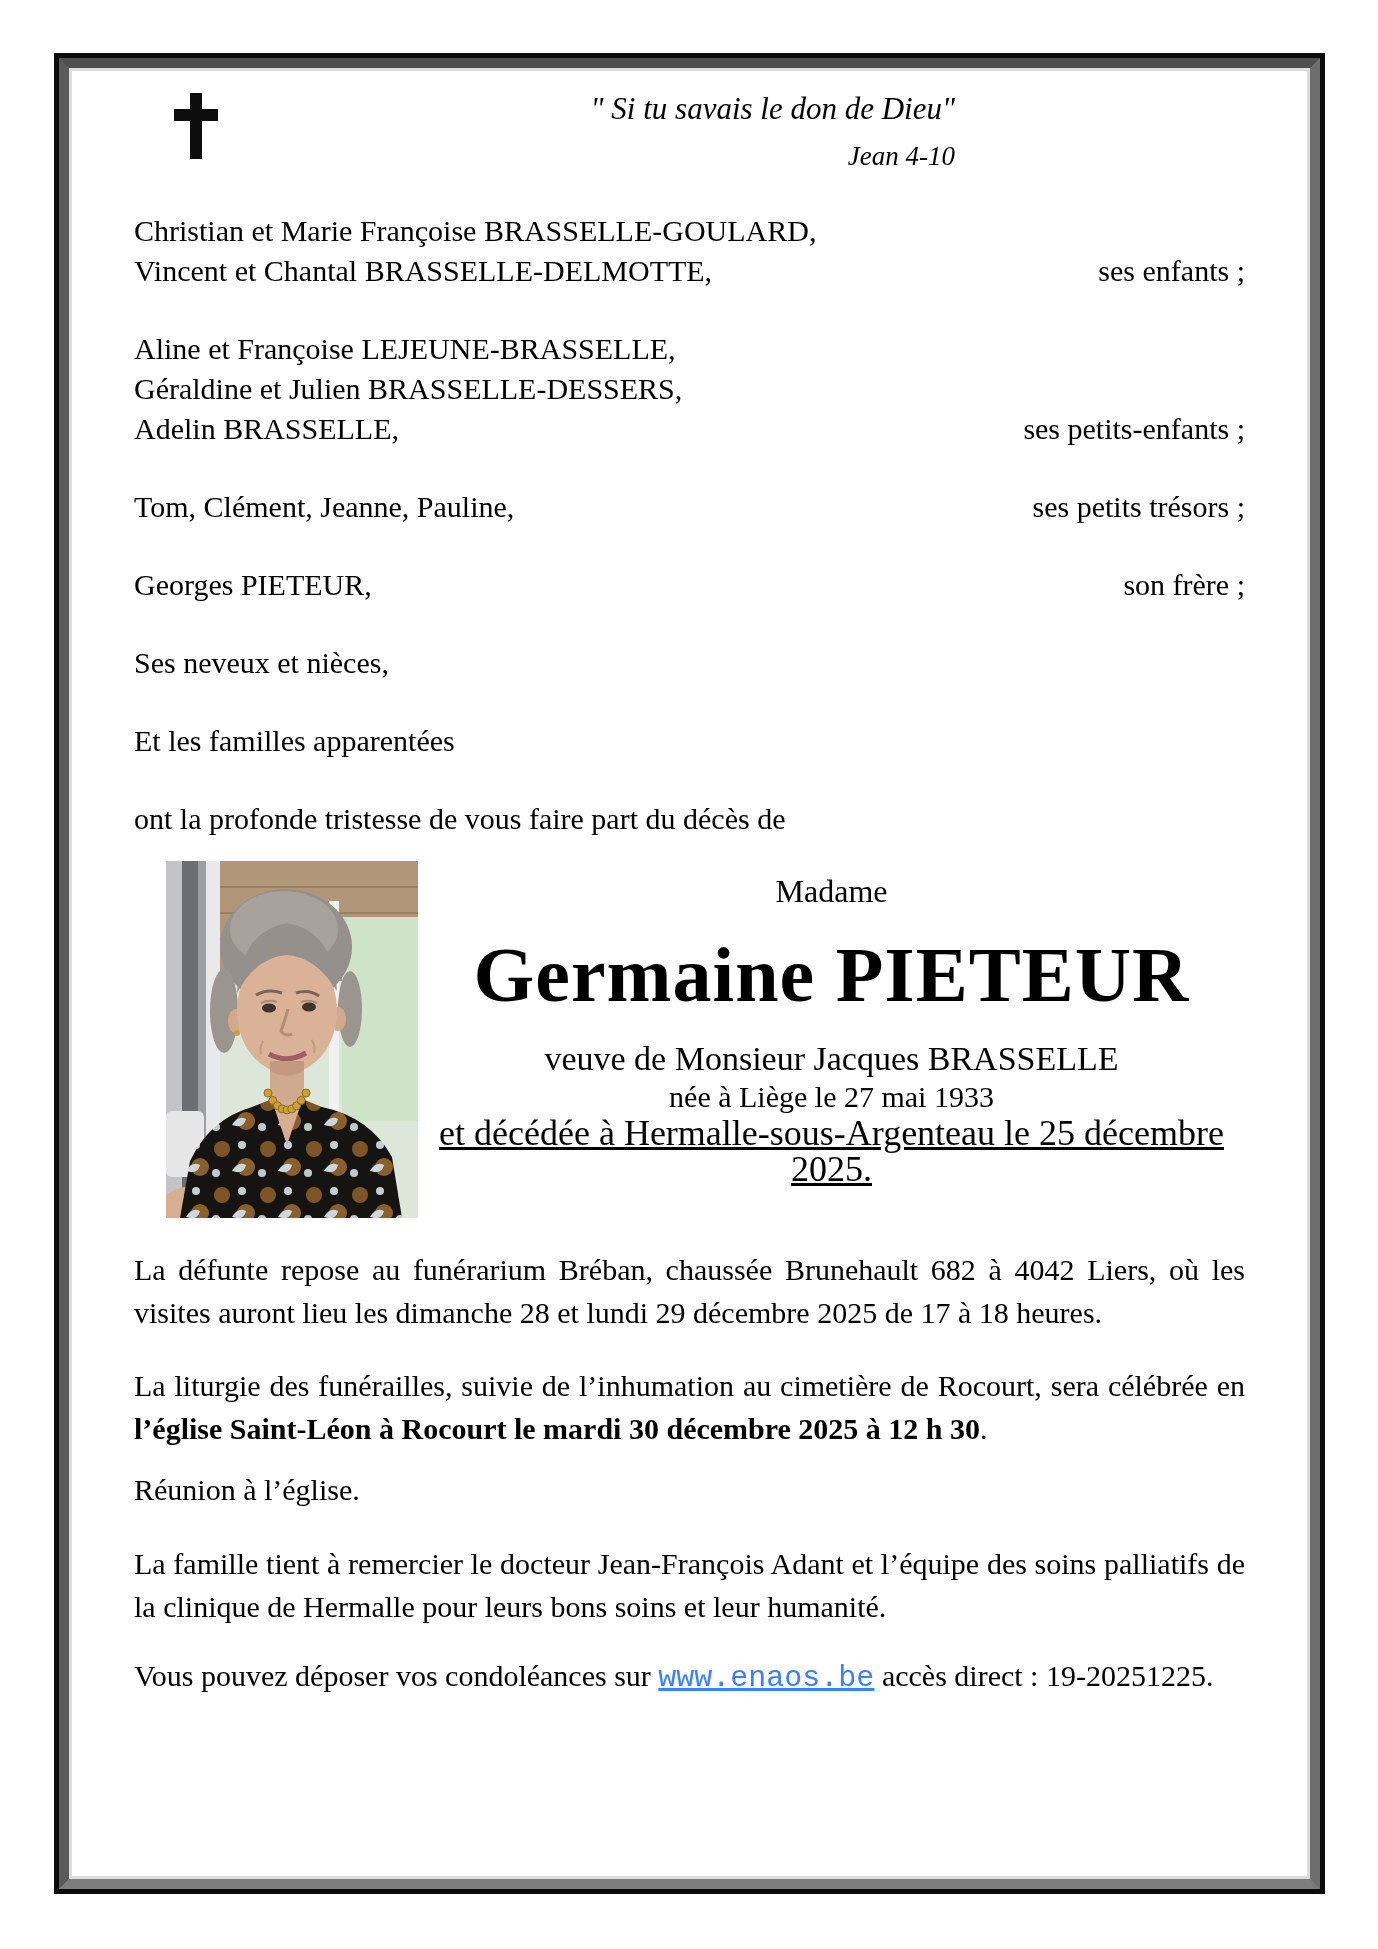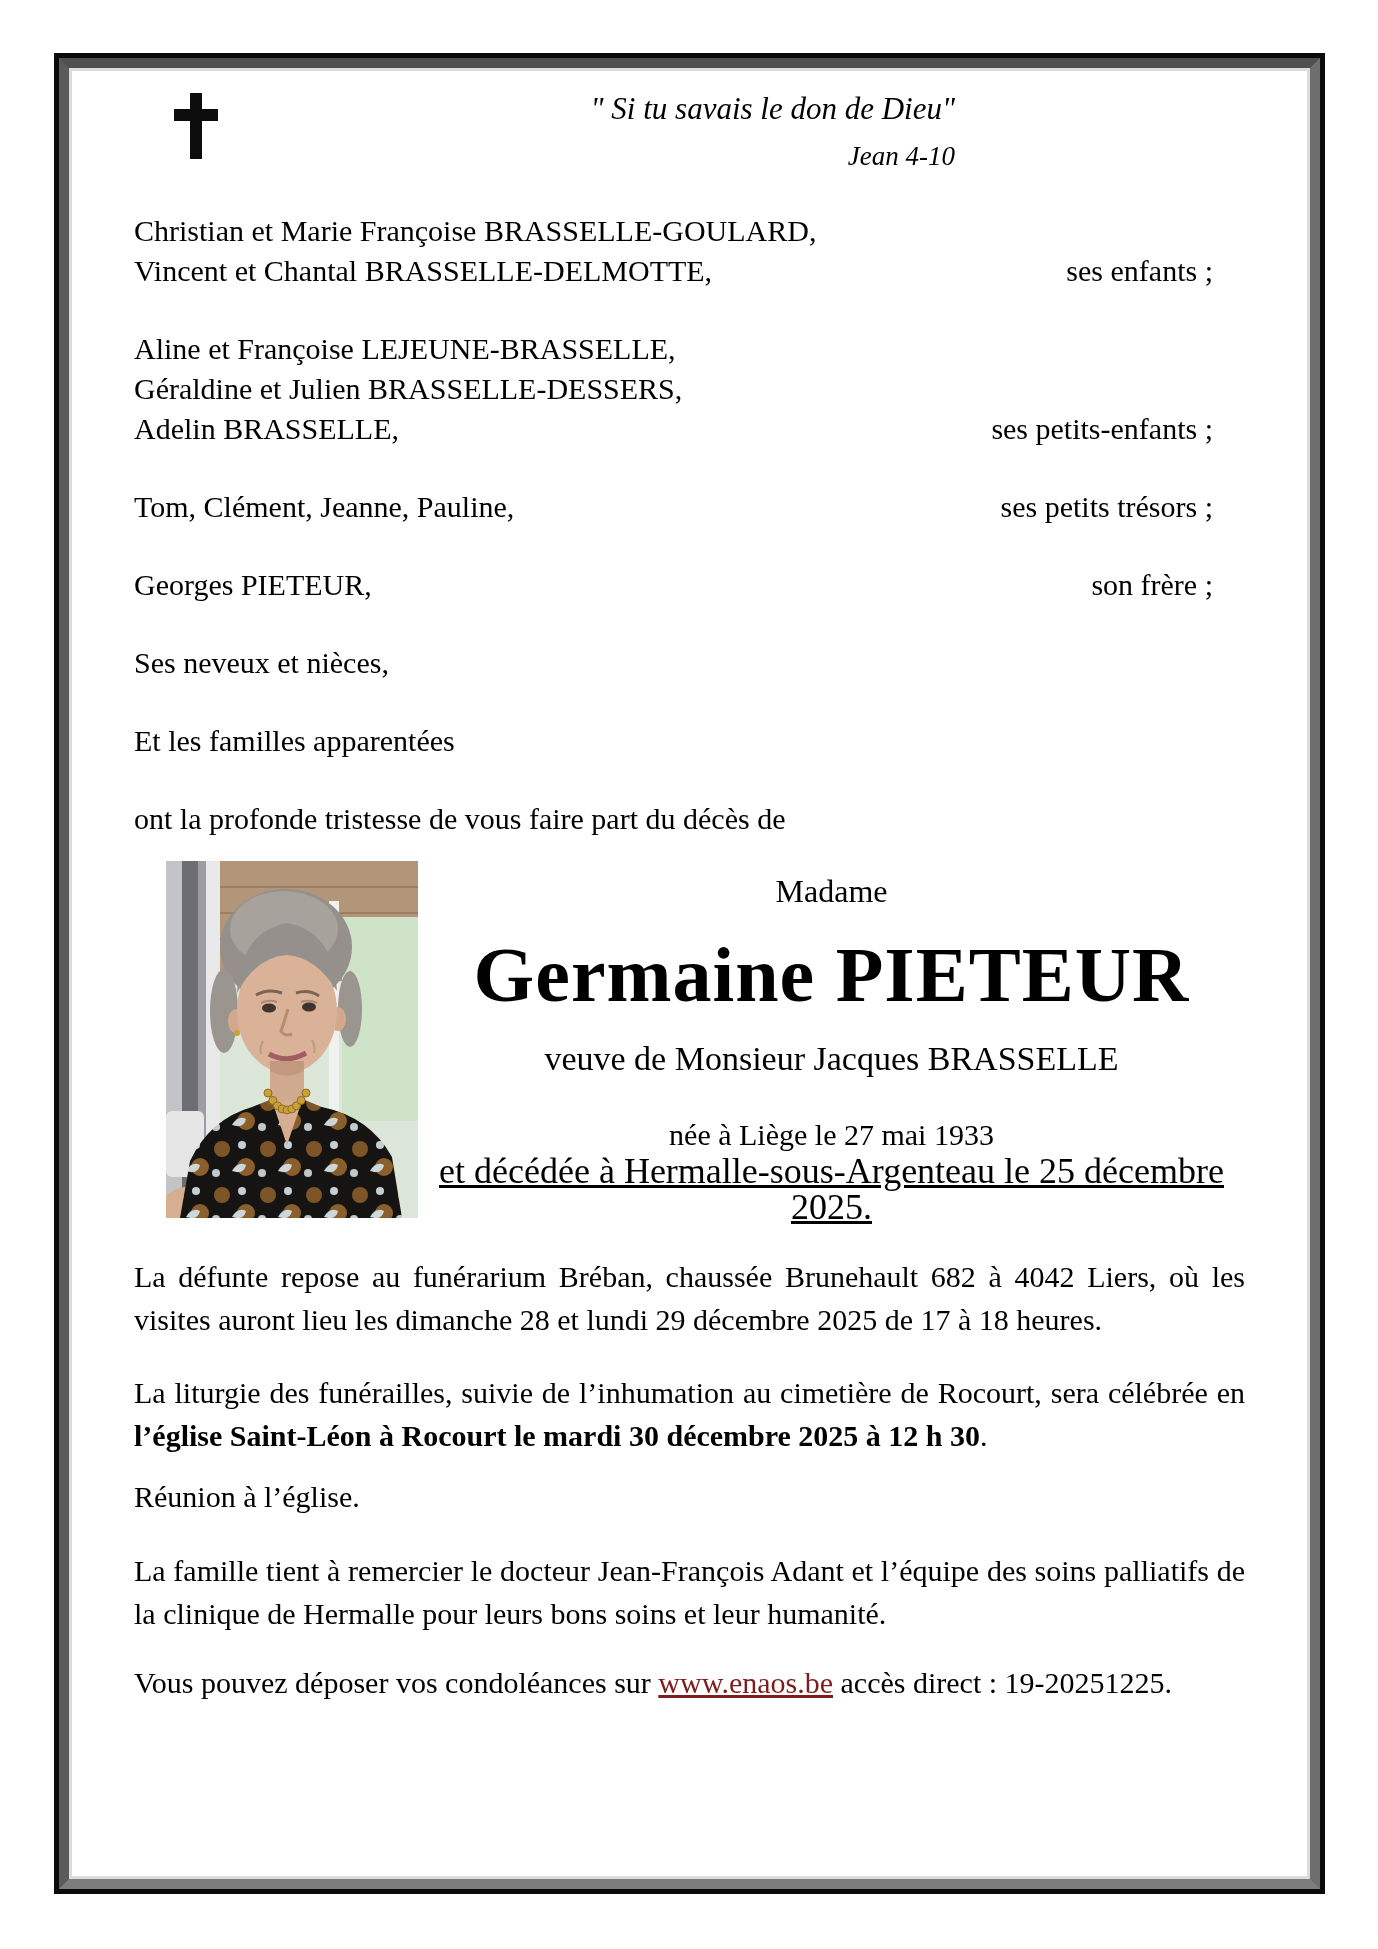--- a/index.html
+++ b/index.html
@@ -31,39 +31,39 @@
   .cross{position:relative;width:44px;height:66px;margin-left:40px;margin-top:2px;flex:0 0 auto;}
   .cross::before{content:"";position:absolute;left:16px;top:0;width:12px;height:66px;background:#0d0d0d;}
   .cross::after{content:"";position:absolute;left:0;top:16px;width:44px;height:12px;background:#0d0d0d;}
   .quote-block{margin-left:auto;margin-right:290px;text-align:right;}
   .quote{font-style:italic;font-size:31px;line-height:36px;white-space:nowrap;}
   .quote-ref{font-style:italic;font-size:27px;line-height:30px;margin-top:14px;}
   
   .family{margin-top:40px;font-size:30px;line-height:40px;}
   .fam-row{display:flex;align-items:flex-end;margin-bottom:38px;}
   .fam-names{flex:1 1 auto;}
-  .fam-rel{flex:0 0 auto;margin-right:32px;white-space:nowrap;}
+  .fam-rel{flex:0 0 auto;white-space:nowrap;}
   .announce{font-size:30px;line-height:40px;margin-top:0;}
   
   .portrait-row{display:flex;margin-top:22px;}
   .photo{flex:0 0 auto;width:252px;height:357px;margin-left:32px;}
   .photo svg{display:block;width:252px;height:357px;}
   .deceased-col{flex:1 1 auto;text-align:center;}
   .madame{font-size:32px;line-height:36px;margin-top:12px;}
   .big-name{font-size:78px;line-height:84px;font-weight:bold;margin-top:24px;letter-spacing:1px;}
   .widow{font-size:34px;line-height:40px;margin-top:22px;}
-  .birth{font-size:30px;line-height:36px;margin-top:38px;}
+  .birth{font-size:30px;line-height:36px;}
   .death{font-size:36px;line-height:36px;text-decoration:underline;}
   
   .para{font-size:30px;line-height:43px;text-align:justify;margin:30px 0 0 0;}
   .para.first{margin-top:30px;}
   .centered{text-align:left;margin-top:20px;font-size:30px;line-height:40px;}
   .thanks{margin-top:32px;}
   .condolences{margin-top:26px;}
-  a.enaos{color:#7f1d1d;text-decoration:underline;}
+  a.enaos{color:#3b82f6;text-decoration:underline;font-family:Liberation Mono, monospace;}
   b.strong{font-weight:bold;}
 </style>
 </head>
 <body>
 
 <div class="sheet">
  <div class="frame-mid">
   <div class="frame-inner">
 
     <div class="header-row">

